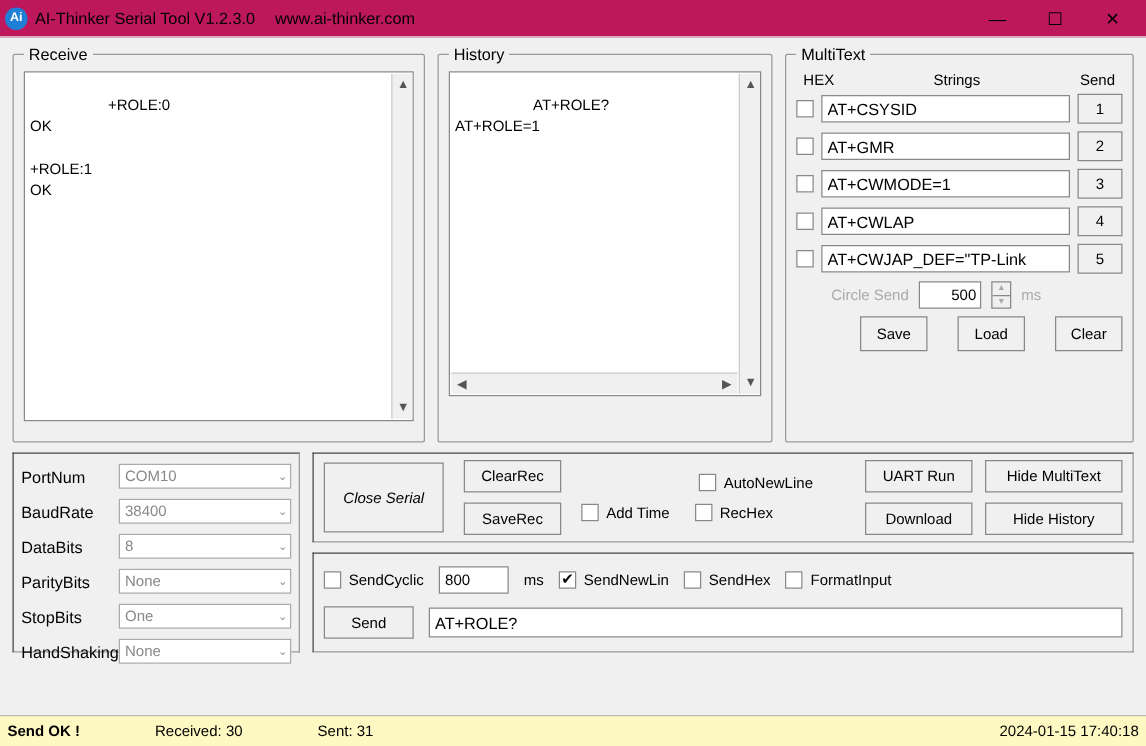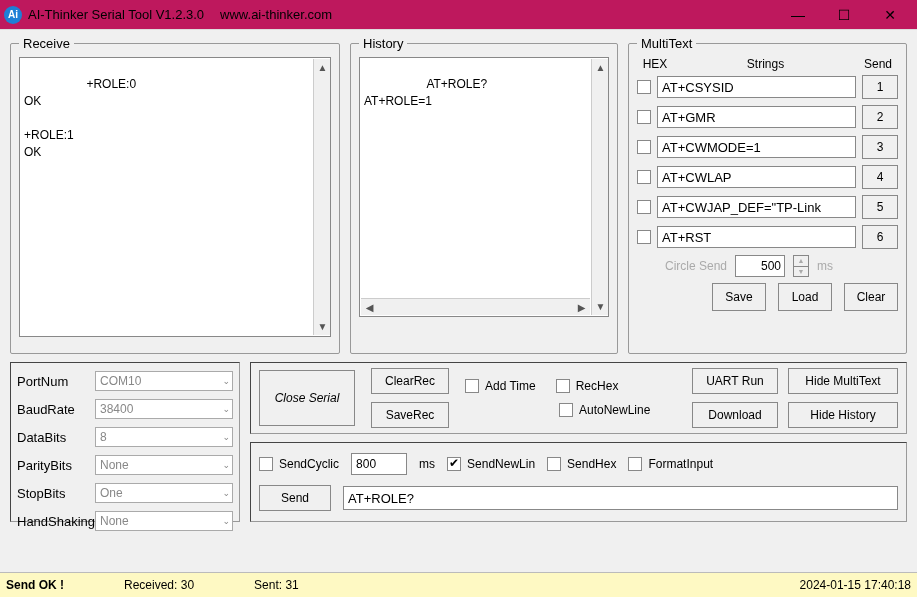--- a/index.html
+++ b/index.html
@@ -33,21 +33,21 @@
 .mt-row .cb { width: 14px; height: 14px; border: 1px solid #888; background: #fff; }
 .mt-row input[type=text] { flex: 1; height: 22px; border: 1px solid #888; padding: 0 4px; font-family: Arial; font-size: 13px; }
 .btn { border: 1px solid #888; background: #f0f0f0; height: 26px; padding: 0 10px; display: inline-flex; align-items: center; justify-content: center; cursor: pointer; }
 .mt-row .btn { width: 36px; height: 24px; padding: 0; }
 .mt-circle { display: flex; align-items: center; gap: 8px; margin: 6px 0 6px 20px; color: #aaa; }
 .mt-circle .cb.dis { border-color: #bbb; background: #fafafa; }
 .mt-circle input { width: 50px; height: 22px; border: 1px solid #888; text-align: right; padding-right: 3px; }
 .spinner { display: inline-flex; flex-direction: column; border: 1px solid #888; height: 22px; width: 16px; }
 .spinner div { flex: 1; display: flex; align-items: center; justify-content: center; font-size: 7px; border-bottom: 1px solid #888; }
 .spinner div:last-child { border-bottom: none; }
-.mt-btns { display: flex; gap: 12px; justify-content: flex-end; }
+.mt-btns { display: flex; gap: 24px; justify-content: flex-end; }
 .mt-btns .btn { width: 54px; height: 28px; }
 .row2 { display: flex; gap: 10px; margin-top: 8px; height: 160px; }
 .serial-cfg { width: 230px; border: 1px inset #999; padding: 8px 6px; background: #f0f0f0; }
 .cfg-row { display: flex; align-items: center; margin-bottom: 8px; }
 .cfg-row label { width: 78px; font-size: 13px; }
 .cfg-row .combo { flex: 1; height: 20px; border: 1px solid #aaa; background: #fff; display: flex; align-items: center; padding: 0 4px; position: relative; font-family: "Courier New", monospace; font-size: 12px; color: #888; }
 .cfg-row .combo .arrow { position: absolute; right: 2px; font-size: 9px; color: #888; }
 .right-panels { flex: 1; display: flex; flex-direction: column; gap: 8px; }
 .toolbar { border: 1px inset #999; padding: 8px; display: flex; gap: 16px; align-items: center; background: #f0f0f0; height: 72px; }
 .close-serial { width: 96px; height: 56px; font-style: italic; }
@@ -147,25 +147,20 @@
           <div class="mt-row">
             <div class="cb"></div>
             <input type="text" value="AT+CWLAP" style="">
             <div class="btn">4</div>
           </div>
           <div class="mt-row">
             <div class="cb"></div>
             <input type="text" value="AT+CWJAP_DEF=&quot;TP-Link" style="">
             <div class="btn">5</div>
           </div>
-          <div class="mt-row">
-            <div class="cb"></div>
-            <input type="text" value="AT+RST" style="">
-            <div class="btn">6</div>
-          </div>
         </div>
       <div class="mt-circle">
         <div class="cb dis"></div>
         <span>Circle Send</span>
         <input type="text" value="500" style="">
         <div class="spinner">
             <div>▲</div>
             <div>▼</div>
           </div>
         <span>ms</span>
@@ -225,36 +220,36 @@
     </div>
 
     <div class="right-panels">
       <div class="toolbar">
         <div class="btn close-serial">Close Serial</div>
         <div class="tool-col">
           <div class="btn">ClearRec</div>
           <div class="btn">SaveRec</div>
         </div>
         <div class="tool-checks">
+          <div class="crow">
+            <div class="check" style="margin-left:94px">
+                <div class="cb"></div>
+                <span>AutoNewLine</span>
+              </div>
+          </div>
           <div class="crow">
             <div class="check">
                 <div class="cb"></div>
                 <span>Add Time</span>
               </div>
             <div class="check">
                 <div class="cb"></div>
                 <span>RecHex</span>
               </div>
           </div>
-          <div class="crow">
-            <div class="check" style="margin-left:94px">
-                <div class="cb"></div>
-                <span>AutoNewLine</span>
-              </div>
-          </div>
         </div>
         <div class="right-btns">
           <div class="brow">
             <div class="btn">UART Run</div>
             <div class="btn wide">Hide MultiText</div>
           </div>
           <div class="brow">
             <div class="btn">Download</div>
             <div class="btn wide">Hide History</div>
           </div>

